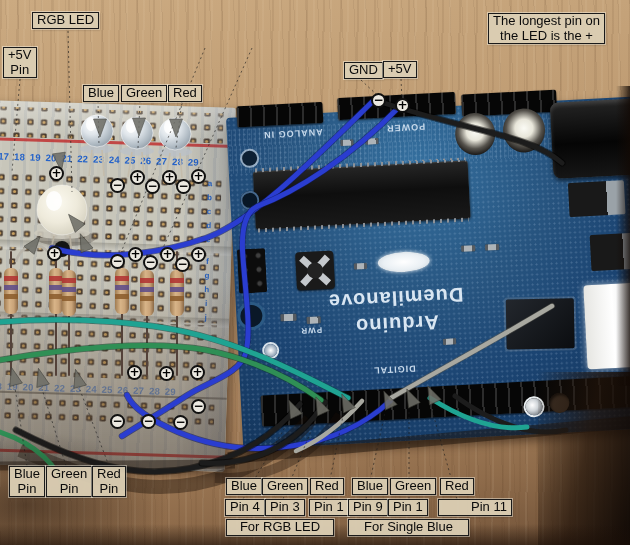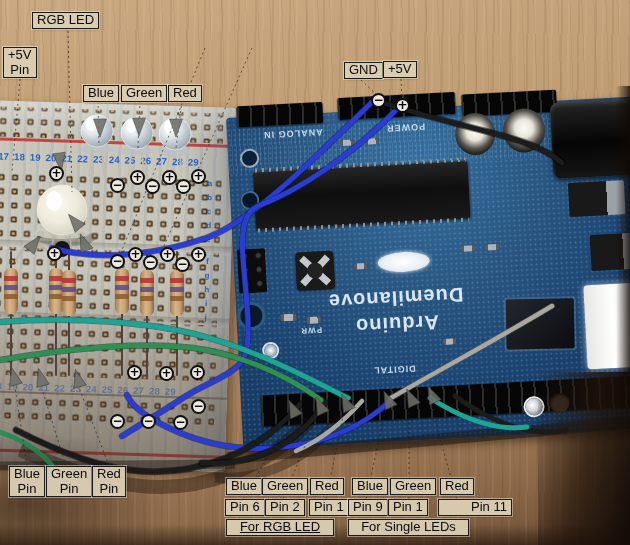--- a/index.html
+++ b/index.html
@@ -345,45 +345,47 @@
       <polygon points="0,-10 6.5,8 -6.5,8" transform="translate(346,403) rotate(-25)" class="pointer-arrow"></polygon>
       <polygon points="0,-10 6.5,8 -6.5,8" transform="translate(388,400) rotate(-25)" class="pointer-arrow"></polygon>
       <polygon points="0,-10 6.5,8 -6.5,8" transform="translate(411,398) rotate(-25)" class="pointer-arrow"></polygon>
       <polygon points="0,-10 6.5,8 -6.5,8" transform="translate(432,395) rotate(-25)" class="pointer-arrow"></polygon>
     </svg>
 
   <div id="labels">
       <div class="label" style="left: 32px; top: 12px;">RGB LED</div>
       <div class="label" style="left: 3px; top: 47px;">+5V
 Pin</div>
+      <div class="label" style="left: 488px; top: 13px;">The longest pin on
+the LED is the +</div>
       <div class="label" style="left: 344px; top: 62px;">GND</div>
       <div class="label" style="left: 383px; top: 61px;">+5V</div>
       <div class="label" style="left: 83px; top: 85px;">Blue</div>
       <div class="label" style="left: 121px; top: 85px;">Green</div>
       <div class="label" style="left: 168px; top: 85px;">Red</div>
       <div class="label" style="left: 9px; top: 466px;">Blue
 Pin</div>
       <div class="label" style="left: 46px; top: 466px;">Green
 Pin</div>
       <div class="label" style="left: 92px; top: 466px;">Red
 Pin</div>
       <div class="label" style="left: 226px; top: 478px;">Blue</div>
       <div class="label" style="left: 262px; top: 478px;">Green</div>
       <div class="label" style="left: 310px; top: 478px;">Red</div>
       <div class="label" style="left: 352px; top: 478px;">Blue</div>
       <div class="label" style="left: 390px; top: 478px;">Green</div>
       <div class="label" style="left: 440px; top: 478px;">Red</div>
-      <div class="label" style="left: 225px; top: 499px;">Pin 6</div>
-      <div class="label" style="left: 265px; top: 499px;">Pin 2</div>
+      <div class="label" style="left: 225px; top: 499px;">Pin 4</div>
+      <div class="label" style="left: 265px; top: 499px;">Pin 3</div>
       <div class="label" style="left: 309px; top: 499px;">Pin 1</div>
       <div class="label" style="left: 348px; top: 499px;">Pin 9</div>
       <div class="label" style="left: 388px; top: 499px;">Pin 1</div>
       <div class="label" style="left: 438px; top: 499px; padding-left: 32px;">Pin 11</div>
-      <div class="label" style="left: 226px; top: 519px; width: 98px; text-decoration: underline;">For RGB LED</div>
-      <div class="label" style="left: 348px; top: 519px; width: 111px;">For Single LEDs</div>
+      <div class="label" style="left: 226px; top: 519px; width: 98px;">For RGB LED</div>
+      <div class="label" style="left: 348px; top: 519px; width: 111px;">For Single Blue</div>
       <div class="marker" style="left: 371px; top: 93px;">−</div>
       <div class="marker" style="left: 395px; top: 98px;">+</div>
       <div class="marker" style="left: 49px; top: 166px;">+</div>
       <div class="marker" style="left: 110px; top: 178px;">−</div>
       <div class="marker" style="left: 130px; top: 170px;">+</div>
       <div class="marker" style="left: 145px; top: 179px;">−</div>
       <div class="marker" style="left: 162px; top: 170px;">+</div>
       <div class="marker" style="left: 176px; top: 179px;">−</div>
       <div class="marker" style="left: 191px; top: 169px;">+</div>
       <div class="marker" style="left: 47px; top: 246px;">+</div>

